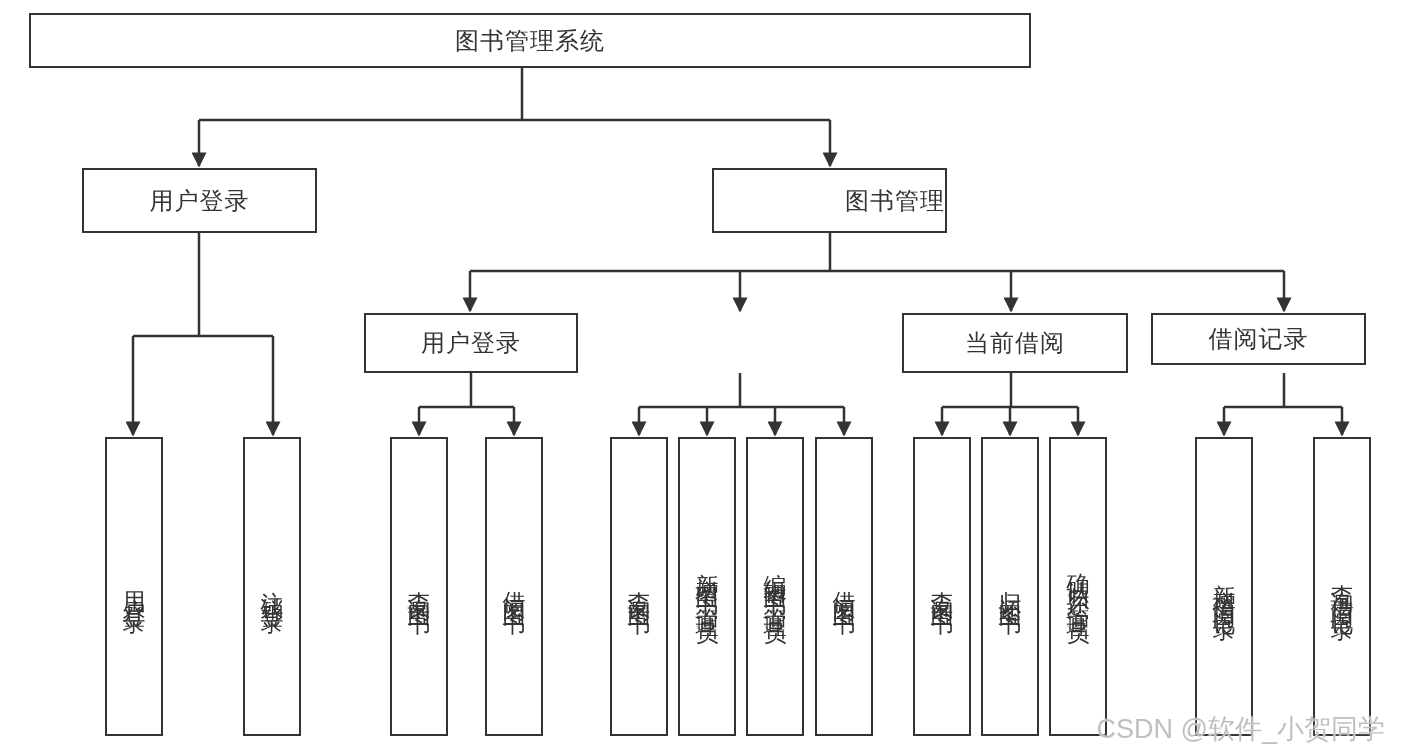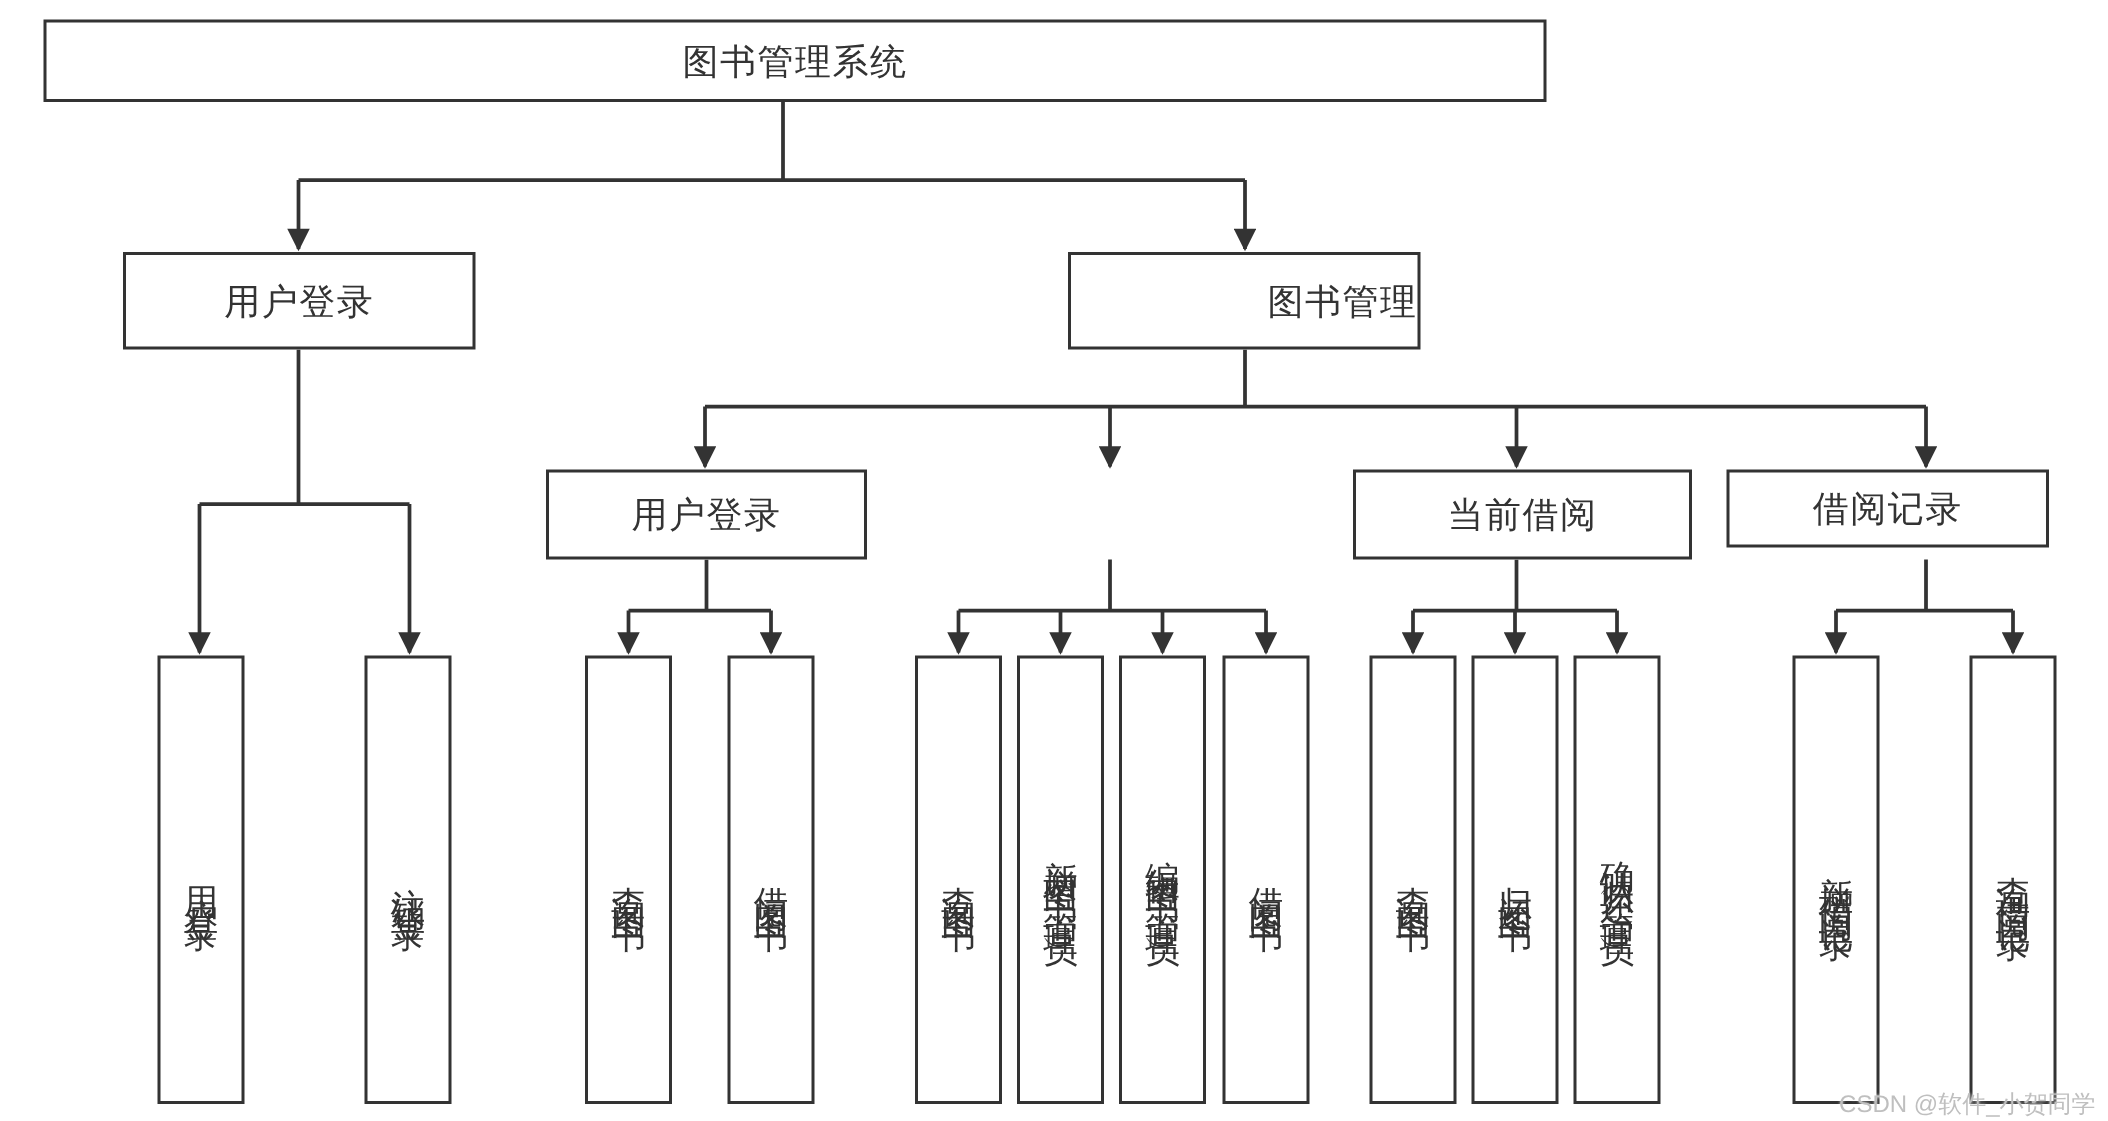--- a/index.html
+++ b/index.html
@@ -55,23 +55,23 @@
   .leaf .vlabel {
     writing-mode: vertical-rl;
     text-orientation: mixed;
     font-size: 23px;
     line-height: 1;
     letter-spacing: 7px;
     white-space: nowrap;
   }
   #watermark {
     position: absolute;
-    right: 8px;
+    right: 20px;
     bottom: 0px;
-    font-size: 16px;
+    font-size: 27px;
     color: #bfbfbf;
     text-shadow: 0 0 2px #ffffff;
     z-index: 5;
     white-space: nowrap;
   }
 </style>
 </head>
 <body>
 
 <div id="stage">

